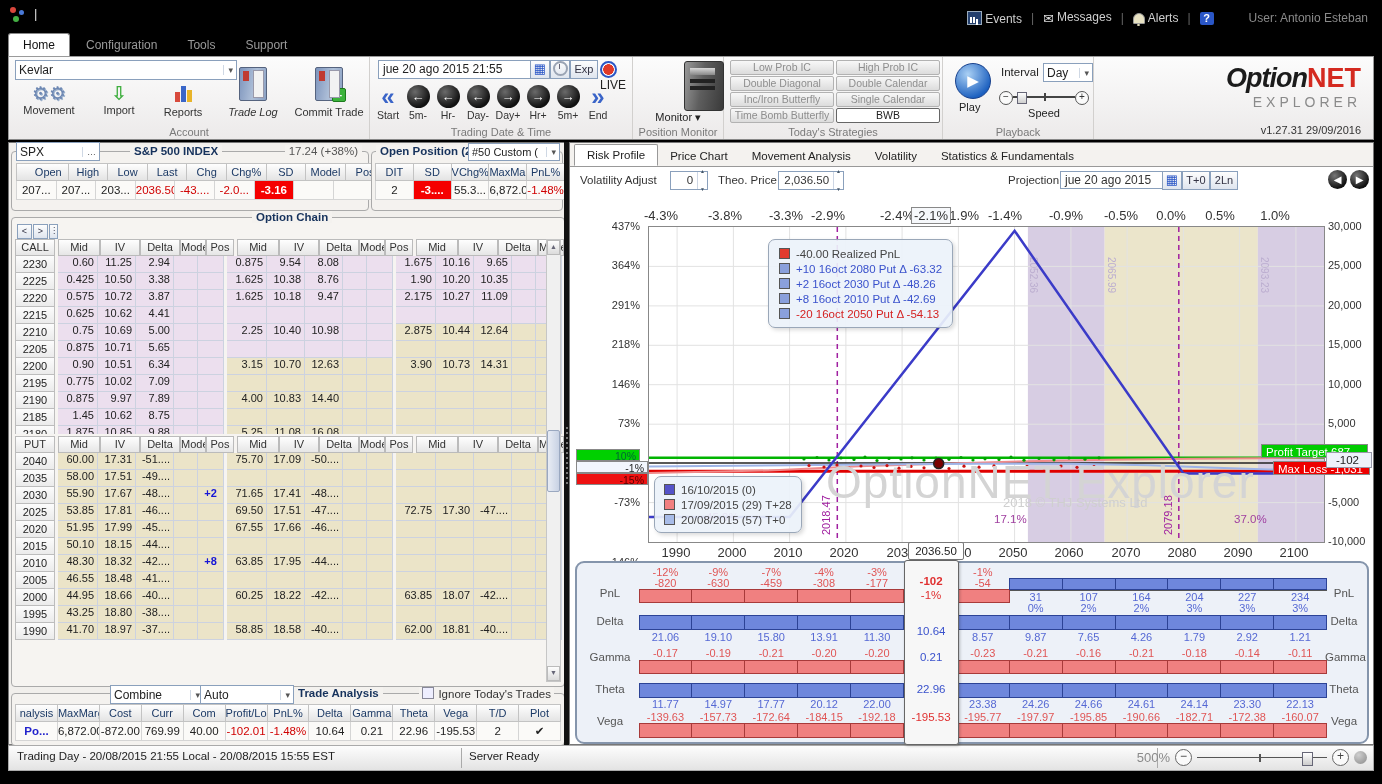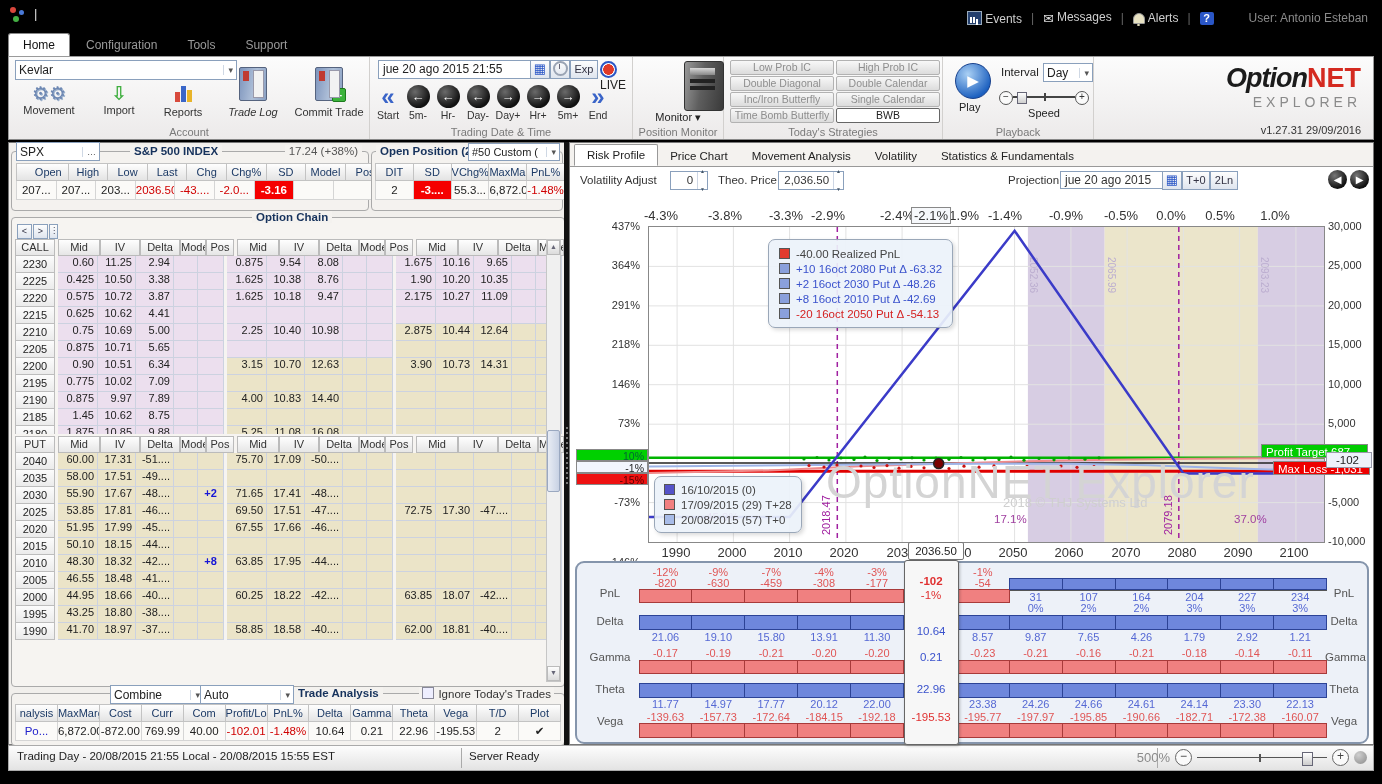--- a/index.html
+++ b/index.html
@@ -988,21 +988,21 @@
             <div class="hcell" style="flex:1;">Profit/Loss</div>
             <div class="hcell" style="flex:1;">PnL%</div>
             <div class="hcell" style="flex:1;">Delta</div>
             <div class="hcell" style="flex:1;">Gamma</div>
             <div class="hcell" style="flex:1;">Theta</div>
             <div class="hcell" style="flex:1;">Vega</div>
             <div class="hcell" style="flex:1;">T/D</div>
             <div class="hcell" style="flex:1;">Plot</div>
         </div>
         <div class="trow">
-          <div class="vcell blue" style="flex:1;">Po...</div>
+          <div class="vcell blue" style="flex:1;font-weight:bold;">Po...</div>
             <div class="vcell" style="flex:1;">6,872.00</div>
             <div class="vcell" style="flex:1;">-872.00</div>
             <div class="vcell" style="flex:1;">769.99</div>
             <div class="vcell" style="flex:1;">40.00</div>
             <div class="vcell red" style="flex:1;">-102.01</div>
             <div class="vcell red" style="flex:1;">-1.48%</div>
             <div class="vcell" style="flex:1;">10.64</div>
             <div class="vcell" style="flex:1;">0.21</div>
             <div class="vcell" style="flex:1;">22.96</div>
             <div class="vcell" style="flex:1;">-195.53</div>
@@ -1069,21 +1069,21 @@
 
     <div>
       <span class="ylbl" style="right:733px;top:77px;">437%</span>
       <span class="ylbl" style="right:733px;top:116px;">364%</span>
       <span class="ylbl" style="right:733px;top:156px;">291%</span>
       <span class="ylbl" style="right:733px;top:195px;">218%</span>
       <span class="ylbl" style="right:733px;top:235px;">146%</span>
       <span class="ylbl" style="right:733px;top:274px;">73%</span>
       <span class="ylbl" style="right:733px;top:353px;">-73%</span>
       <span class="ylbl" style="right:733px;top:407px;margin-top:6px;">-146%</span>
-      <div class="mbox" style="left:6px;top:306px;width:72px;background:#00d000;color:#063;">10%</div>
+      <div class="mbox" style="left:6px;top:306px;width:64px;background:#00d000;color:#063;">10%</div>
       <div class="mbox" style="left:6px;top:318px;width:72px;background:#f2f6fd;">-1%</div>
       <div class="mbox" style="left:6px;top:330px;width:72px;background:#ee1111;color:#500;">-15%</div>
     </div>
 
     <div>
       <span class="ylbl2" style="left:758px;top:77px;">30,000</span>
       <span class="ylbl2" style="left:758px;top:116px;">25,000</span>
       <span class="ylbl2" style="left:758px;top:156px;">20,000</span>
       <span class="ylbl2" style="left:758px;top:195px;">15,000</span>
       <span class="ylbl2" style="left:758px;top:235px;">10,000</span>

